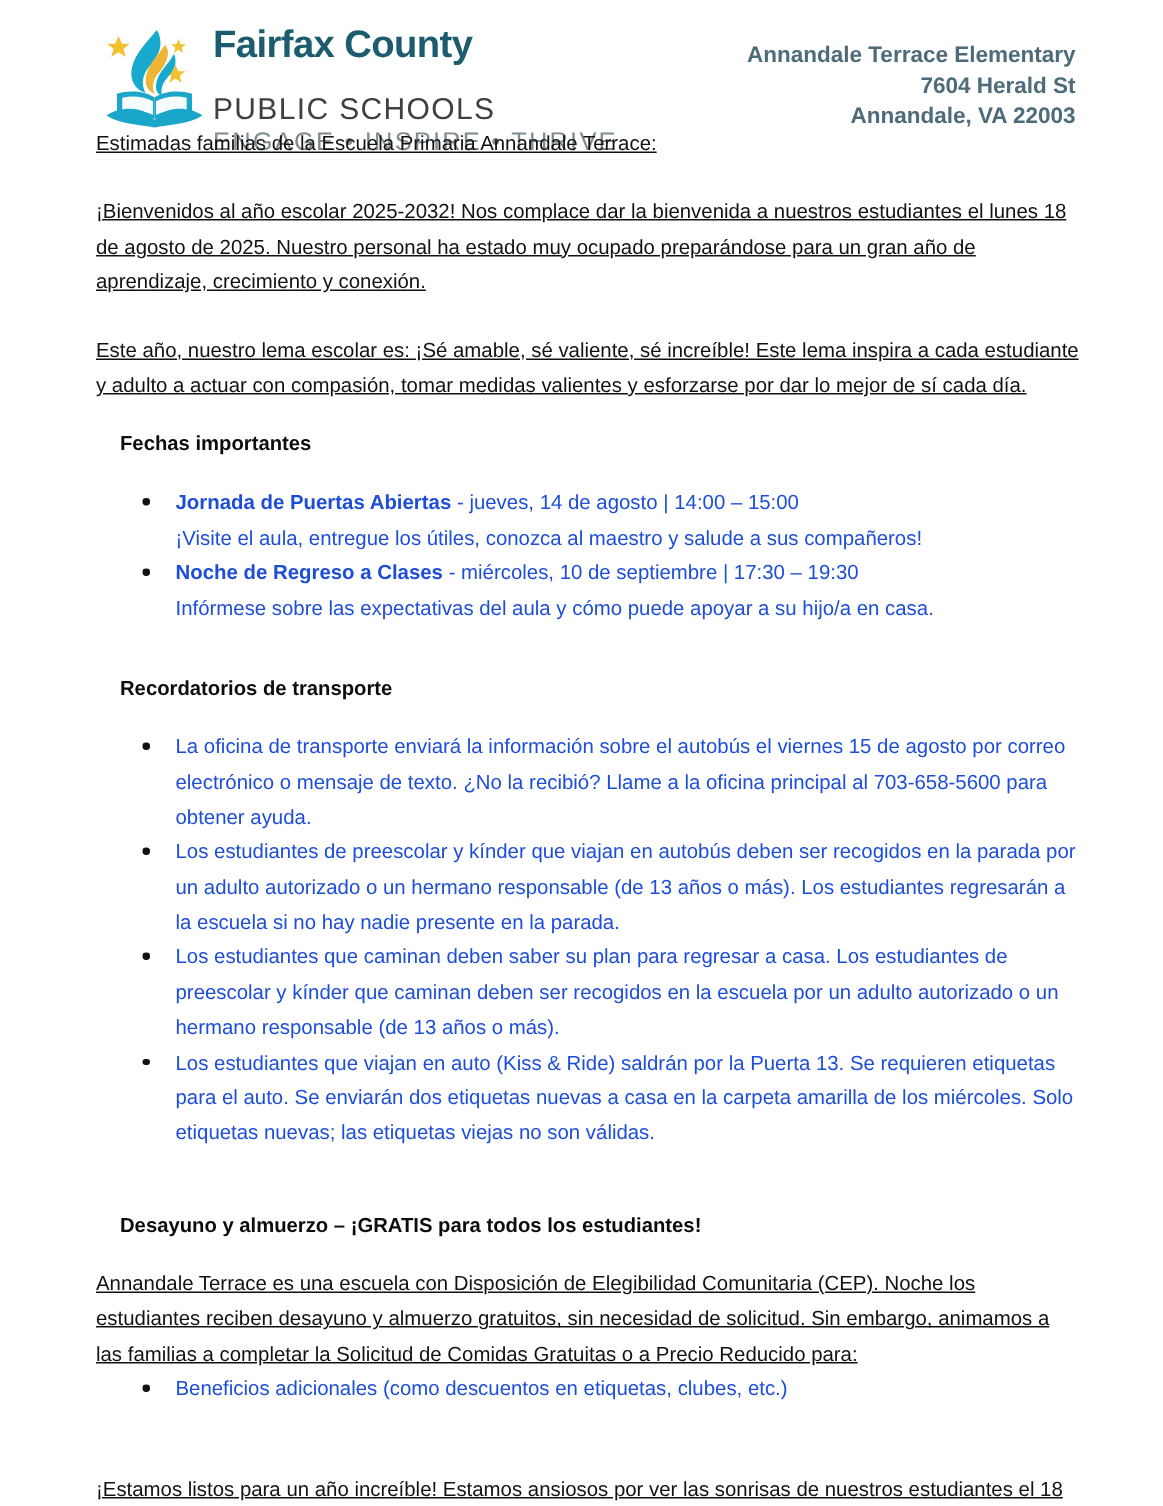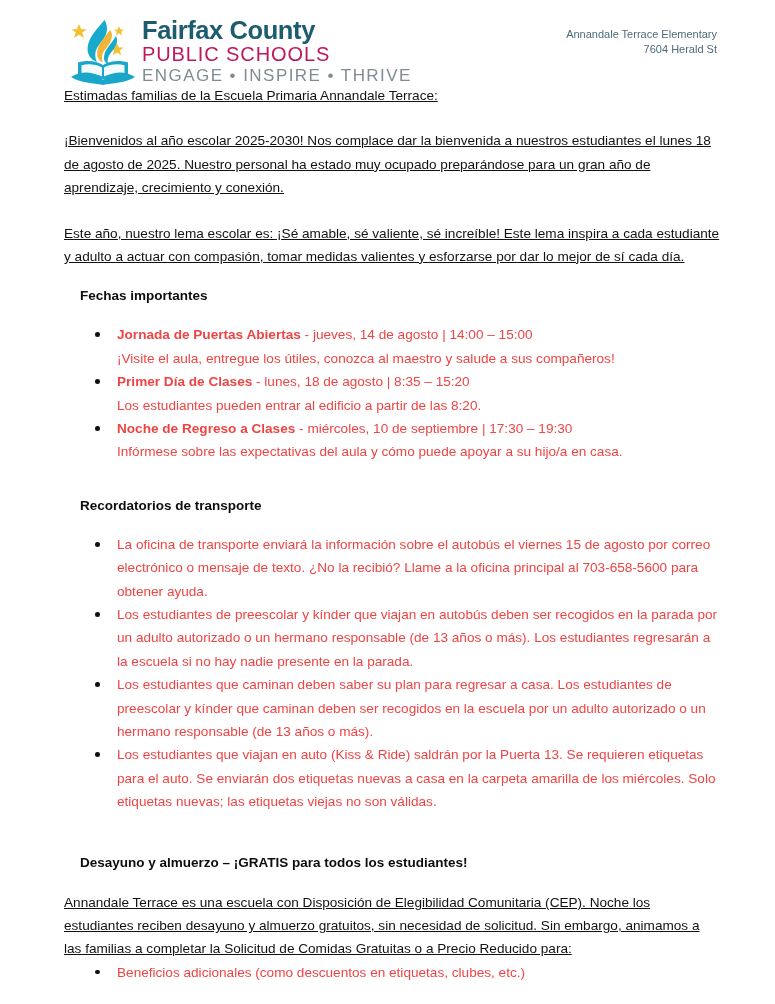--- a/index.html
+++ b/index.html
@@ -52,44 +52,44 @@
     font-size: 25.5px;
     font-weight: 600;
     color: #1c5c6e;
     letter-spacing: -0.4px;
     white-space: nowrap;
     display: block;
   }
   .wordmark-2 {
     font-size: 20px;
     font-weight: 400;
-    color: #be185d;
+    color: #404040;
     letter-spacing: 0.9px;
     white-space: nowrap;
     display: block;
-    margin-top: 0;
+    margin-top: 19px;
   }
   .wordmark-3 {
     font-size: 17px;
     font-weight: 400;
     color: #7f8c93;
     letter-spacing: 1.45px;
     white-space: nowrap;
     display: block;
     margin-top: 3px;
   }
 
   .address {
     position: absolute;
     right: 58px;
     top: 27px;
     text-align: right;
     color: #4e6b7a;
-    font-size: 11px;
-    font-weight: normal;
+    font-size: 15px;
+    font-weight: bold;
     line-height: 1.38;
     white-space: nowrap;
   }
   .address div { display: block; }
 
   
   .content {
     position: absolute;
     left: 64px;
     top: 84px;
@@ -117,21 +117,21 @@
   ul.bullets {
     margin: 0;
     padding: 0 0 0 0;
     list-style: none;
   }
   ul.bullets > li {
     position: relative;
     padding-left: 53px;
     font-size: 13.6px;
     line-height: 1.72;
-    color: #ef4444;
+    color: #1d4ed8;
   }
   ul.bullets > li::before {
     content: "";
     position: absolute;
     left: 31px;
     top: 9px;
     width: 4.6px;
     height: 4.6px;
     border-radius: 50%;
     background: #111111;
@@ -181,47 +181,44 @@
       <div class="logo-words">
         <span class="wordmark-1">Fairfax County</span>
         <span class="wordmark-2">PUBLIC SCHOOLS</span>
         <span class="wordmark-3">ENGAGE • INSPIRE • THRIVE</span>
       </div>
     </div>
 
     <div class="address">
       <div>Annandale Terrace Elementary</div>
       <div>7604 Herald St</div>
+      <div>Annandale, VA 22003</div>
     </div>
   </div>
 
   <div class="content">
 
     <p class="para">Estimadas familias de la Escuela Primaria Annandale Terrace:</p>
 
     <div class="spacer-lg"></div>
 
-    <p class="para">¡Bienvenidos al año escolar 2025-2030! Nos complace dar la bienvenida a nuestros estudiantes el lunes 18 de agosto de 2025. Nuestro personal ha estado muy ocupado preparándose para un gran año de aprendizaje, crecimiento y conexión.</p>
+    <p class="para">¡Bienvenidos al año escolar 2025-2032! Nos complace dar la bienvenida a nuestros estudiantes el lunes 18 de agosto de 2025. Nuestro personal ha estado muy ocupado preparándose para un gran año de aprendizaje, crecimiento y conexión.</p>
 
     <div class="spacer-lg"></div>
 
     <p class="para">Este año, nuestro lema escolar es: ¡Sé amable, sé valiente, sé increíble! Este lema inspira a cada estudiante y adulto a actuar con compasión, tomar medidas valientes y esforzarse por dar lo mejor de sí cada día.</p>
 
     <h3 class="section-head">Fechas importantes</h3>
 
     <ul class="bullets tight">
       <li>
         <span class="b-strong">Jornada de Puertas Abiertas</span><span> - jueves, 14 de agosto | 14:00 – 15:00</span>
         <span class="sub-line">¡Visite el aula, entregue los útiles, conozca al maestro y salude a sus compañeros!</span>
       </li>
       <li>
-        <span class="b-strong">Primer Día de Clases</span><span> - lunes, 18 de agosto | 8:35 – 15:20</span>
-        <span class="sub-line">Los estudiantes pueden entrar al edificio a partir de las 8:20.</span>
-      </li>
-      <li>
         <span class="b-strong">Noche de Regreso a Clases</span><span> - miércoles, 10 de septiembre | 17:30 – 19:30</span>
         <span class="sub-line">Infórmese sobre las expectativas del aula y cómo puede apoyar a su hijo/a en casa.</span>
       </li>
     </ul>
 
     <div class="spacer-md"></div>
 
     <h3 class="section-head">Recordatorios de transporte</h3>
 
     <ul class="bullets">

